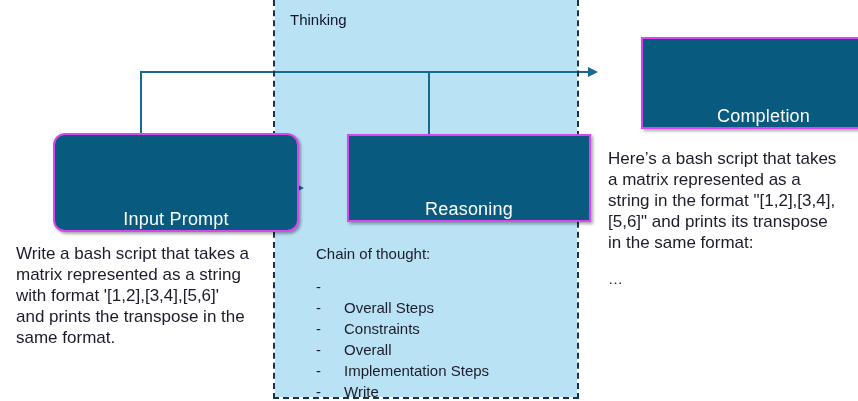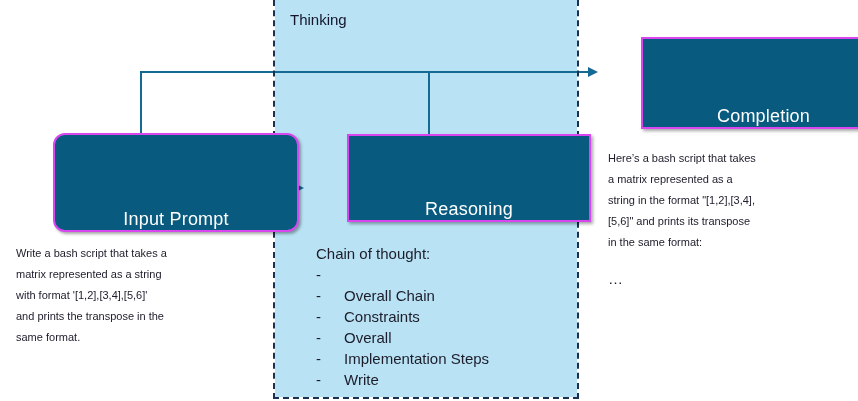--- a/index.html
+++ b/index.html
@@ -71,21 +71,21 @@
     color: #ffffff;
     font-size: 18px;
     letter-spacing: 0.2px;
   }
   .box-input      { left: 14px;  top: 133px; width: 246px; height: 99px; border-radius: 12px; }
   .box-reasoning  { left: 308px; top: 134px; width: 244px; height: 88px; }
   .box-completion { left: 602px; top: 37px;  width: 245px; height: 92px; }
   
   .para {
     position: absolute;
-    font-size: 11px;
+    font-size: 17px;
     line-height: 21px;
     color: #1C1C2A;
     white-space: pre-line;
     z-index: 4;
   }
   .para-input      { left: 16px;  top: 243px; width: 260px; }
   .para-completion { left: 608px; top: 148px; width: 250px; }
   .ellipsis {
     position: absolute;
     left: 608px; top: 268px;
@@ -97,21 +97,21 @@
   
   .cot {
     position: absolute;
     left: 316px; top: 243px;
     width: 240px;
     font-size: 15px;
     line-height: 21px;
     color: #1C1C2A;
     z-index: 4;
   }
-  .cot-title { margin-bottom: 0; }
+  .cot-title { margin-bottom: 12px; }
   .cot-item { display: flex; }
   .cot-dash { width: 28px; flex: 0 0 28px; }
   .cot-text { flex: 1; }
 </style>
 </head>
 <body>
 
 <div class="canvas">
 
   <div class="panel-bg"></div>
@@ -143,21 +143,21 @@
 and prints the transpose in the
 same format.</div>
 
   <div class="cot">
     <div class="cot-title">Chain of thought:</div>
     <div class="cot-item">
       <span class="cot-dash">-</span>
     </div>
     <div class="cot-item">
       <span class="cot-dash">-</span>
-      <span class="cot-text">Overall Chain</span>
+      <span class="cot-text">Overall Steps</span>
     </div>
     <div class="cot-item">
       <span class="cot-dash">-</span>
       <span class="cot-text">Constraints</span>
     </div>
     <div class="cot-item">
       <span class="cot-dash">-</span>
       <span class="cot-text">Overall</span>
     </div>
     <div class="cot-item">

